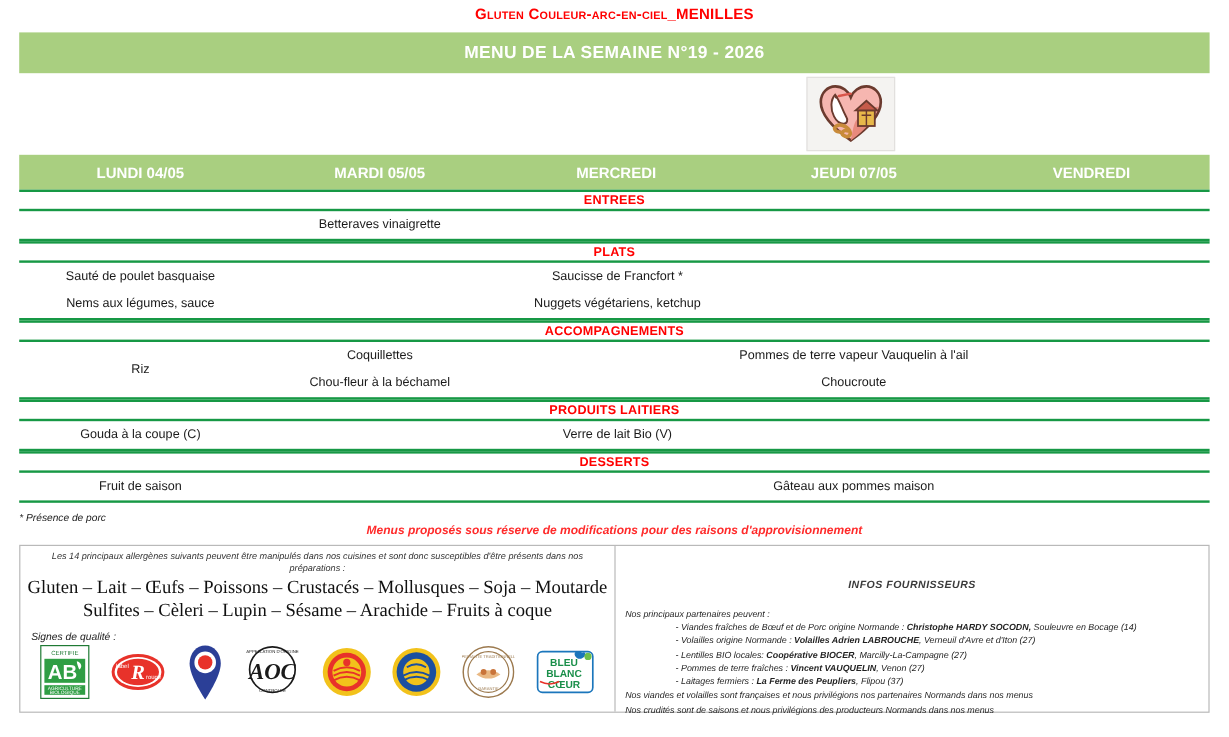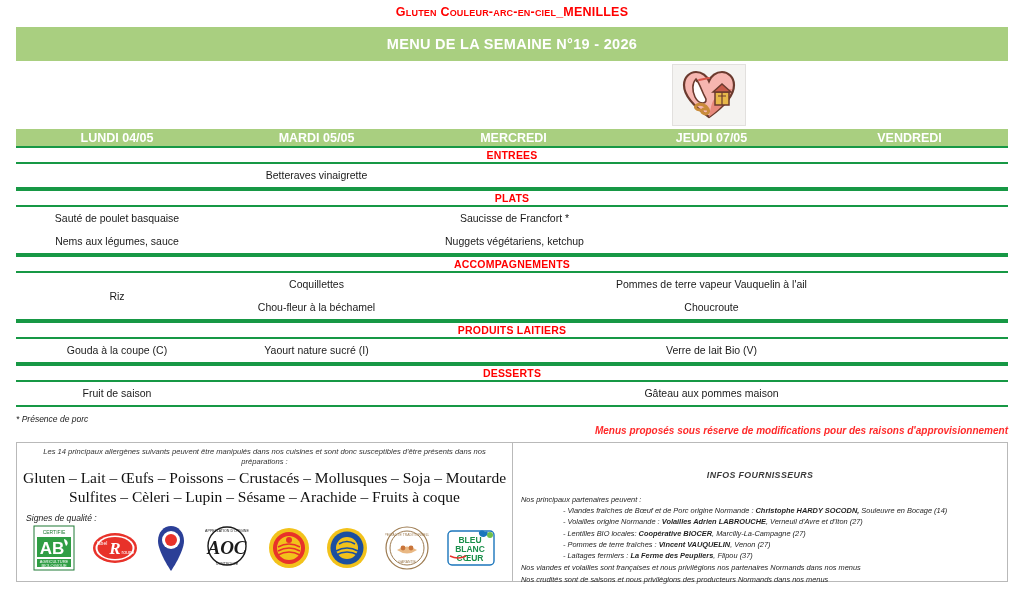--- a/index.html
+++ b/index.html
@@ -61,21 +61,21 @@
   }
 
   
   .days-header {
     margin: 0 16px;
     background: #a9cf80;
     display: flex;
     color: #ffffff;
     font-weight: bold;
     font-size: 12.5px;
-    height: 17px;
+    height: 29px;
     align-items: center;
   }
   .day-cell { text-align: center; }
 
   
   .menu {
     margin: 0 16px;
   }
   .sec-head {
     border-top: 2.5px solid #179845;
@@ -125,21 +125,21 @@
     position: absolute;
     left: 0; top: 0;
     font-size: 8.5px;
     font-style: italic;
     color: #1a1a1a;
   }
   .note-reserve {
     position: absolute;
     left: 0; right: 0;
     top: 11px;
-    text-align: right;
+    text-align: center;
     color: #ff2a2a;
     font-weight: bold;
     font-style: italic;
     font-size: 10px;
   }
 
   
   .bottom {
     margin: 2px 16px 0 16px;
     display: flex;
@@ -306,23 +306,20 @@
       <div class="line"></div>
       <div class="line"></div>
     </div>
   </div>
 
   <div class="sec-head">PRODUITS LAITIERS</div>
   <div class="sec-body">
     <div class="cell c1">
         <div class="line">Gouda à la coupe (C)</div>
       </div>
-    <div class="cell c2">
-        <div class="line">Yaourt nature sucré (I)</div>
-      </div>
     <div class="cell c3">
         <div class="line"></div>
       </div>
     <div class="cell c4">
         <div class="line">Verre de lait Bio (V)</div>
       </div>
     <div class="cell c5">
         <div class="line"></div>
       </div>
   </div>

